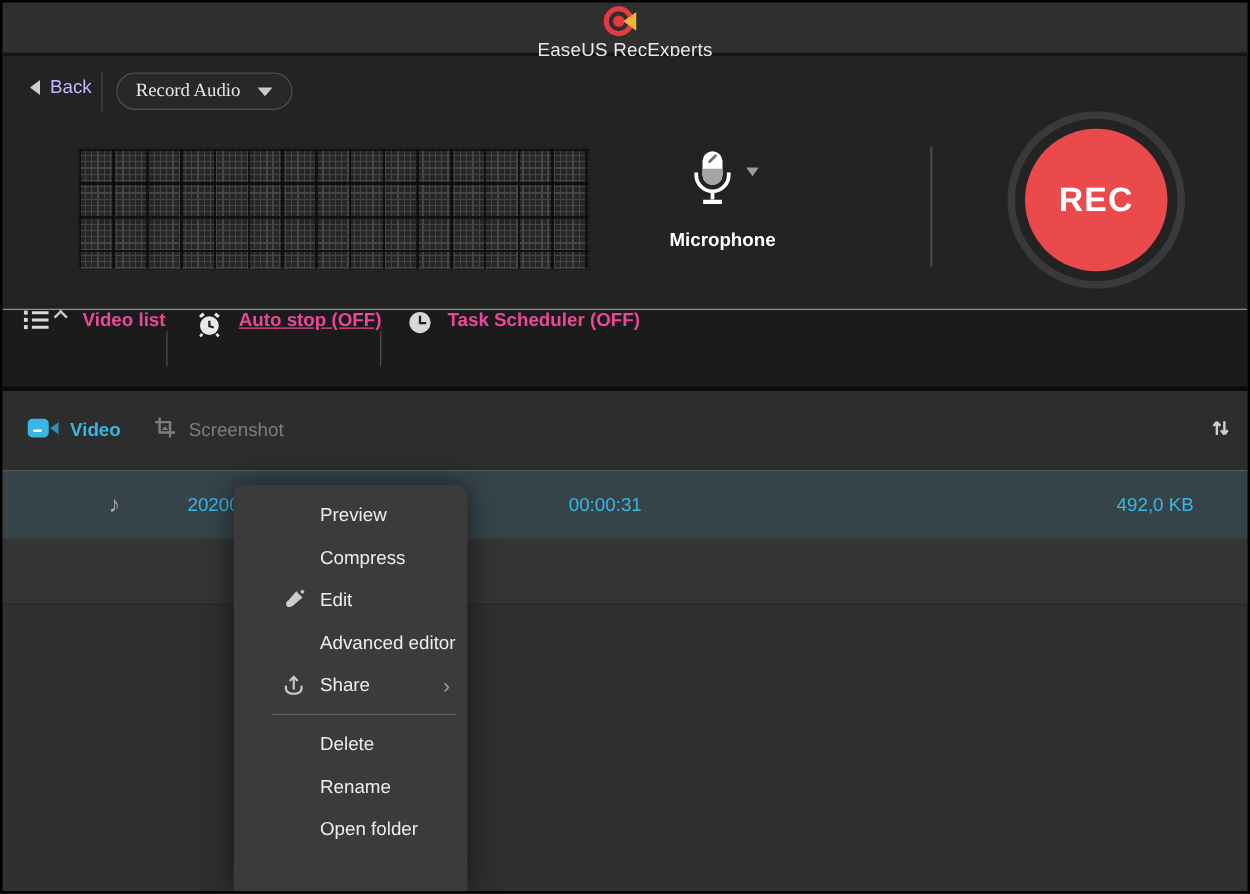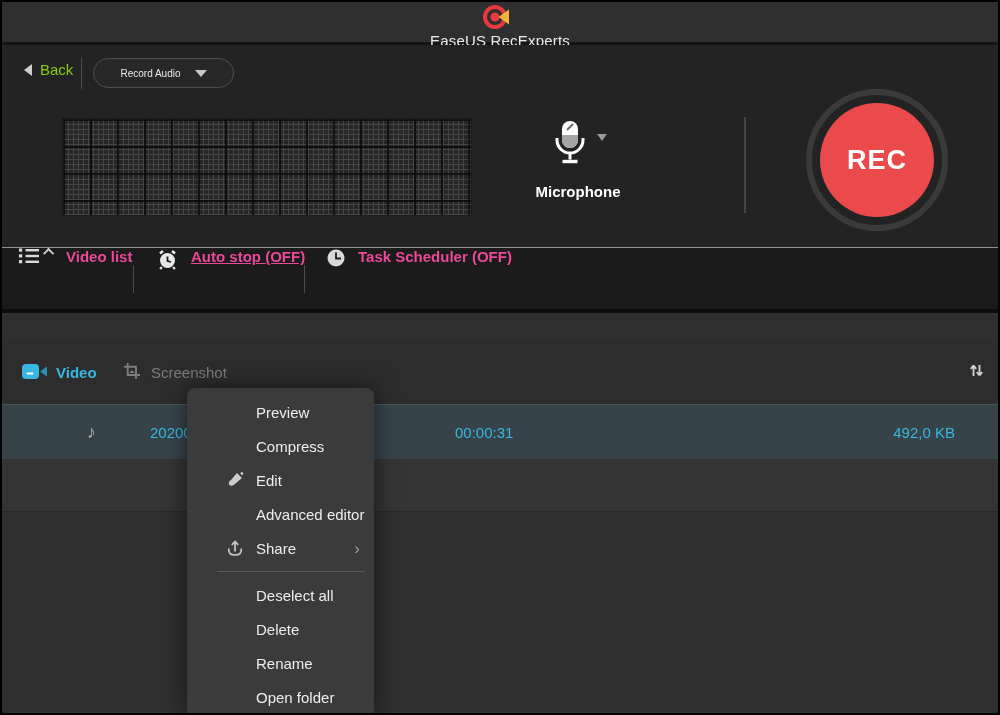--- a/index.html
+++ b/index.html
@@ -16,28 +16,28 @@
     background:#2f2f2f; border-bottom:3px solid #151515;
     display:flex; align-items:center; padding:0 12px;flex-direction:column;
   }
   .app-logo { margin-right:9px; display:flex; }
   .app-title { color:#eaeaea; font-size:15px; letter-spacing:.2px; }
   .tb-icons { margin-left:auto; display:flex; align-items:center; }
   .tb-btn { display:flex; align-items:center; justify-content:center; width:26px; height:26px; cursor:default; }
   .ml22{margin-left:22px;} .ml30{margin-left:30px;} .ml18{margin-left:18px;}
   
   .top-section { position:absolute; top:43px; left:0; right:0; height:202px; background:#232323; }
-  .back-btn { position:absolute; left:22px; top:16px; display:flex; align-items:center; color:#84cc16; font-size:15px; }
+  .back-btn { position:absolute; left:22px; top:16px; display:flex; align-items:center; color:#c4b5fd; font-size:15px; }
   .back-arrow { width:0; height:0; border-top:6px solid transparent; border-bottom:6px solid transparent; border-right:8px solid #cfcfcf; margin-right:8px; }
   .nav-divider { position:absolute; left:79px; top:12px; width:1px; height:32px; background:#4a4a4a; }
   .mode-btn {
     position:absolute; left:91px; top:13px; width:141px; height:30px;
     border:1px solid #4f4f4f; border-radius:15px; background:#282828;
     display:flex; align-items:center; justify-content:center; gap:14px;
-    color:#e8e8e8; font-size:10px;
+    color:#e8e8e8; font-size:15px;font-family:Liberation Serif, serif;
   }
   .caret-down { width:0; height:0; border-left:6px solid transparent; border-right:6px solid transparent; border-top:7px solid #c9c9c9; }
   .grid-panel {
     position:absolute; left:60px; top:73px; width:410px; height:98px;
     background-color:#262626;
     background-image:
       repeating-linear-gradient(to right, rgba(10,10,10,.8) 0 2px, transparent 2px 27px),
       repeating-linear-gradient(to bottom, rgba(10,10,10,.8) 0 2px, transparent 2px 27px),
       repeating-linear-gradient(to right, #454545 0 1px, transparent 1px 5px),
       repeating-linear-gradient(to bottom, #454545 0 1px, transparent 1px 5px);
@@ -60,21 +60,21 @@
   }
   
   .toolbar { position:absolute; top:245px; left:0; right:0; height:62px; background:#1b1b1b; border-top:1px solid #8f8f8f; }
   .tb-item { position:absolute; top:0; height:100%; display:flex; align-items:flex-start; color:#ec4899; font-size:15px; font-weight:bold; }
   .tb-item .lbl { margin-left:12px; }
   .chevron-up { width:8px; height:8px; border-left:2px solid #c8c8c8; border-top:2px solid #c8c8c8; transform:rotate(45deg) translateY(2px); margin-left:7px; }
   .tb-div { position:absolute; top:17px; width:1px; height:28px; background:#4c4c4c; }
   .toolbar-gap { position:absolute; top:307px; left:0; right:0; height:4px; background:#0c0c0c; }
   
   .list-section { position:absolute; top:311px; left:0; right:0; bottom:0; background:#2f2f2f; display:flex; flex-direction:column; }
-  .tabs-row { position:relative; height:63px; background:#2d2d2d; flex:0 0 auto;margin-top:28px; }
+  .tabs-row { position:relative; height:63px; background:#2d2d2d; flex:0 0 auto; }
   .tab { position:absolute; top:0; height:100%; display:flex; align-items:center; font-size:15px; }
   .tab .lbl { margin-left:9px; }
   .tab-video { left:20px; color:#38b7e2; font-weight:bold; }
   .tab-screenshot { left:121px; color:#7d7d7d; }
   .sort-btn { position:absolute; right:13px; top:0; height:100%; display:flex; align-items:center; }
   .file-row { position:relative; height:55px; background:#36444a; border-top:1px solid #46595f; flex:0 0 auto; color:#38b7e2; font-size:15px; }
   .file-row > span { position:absolute; top:50%; transform:translateY(-50%); }
   .note-icon { left:85px; color:#b0b0b0; font-size:18px; }
   .file-name { left:148px; }
   .file-duration { left:453px; }
@@ -299,23 +299,20 @@
             <path d="M6.8 5.8 L10 2.4 L13.2 5.8"></path>
             <path d="M3.8 9.5 Q2.8 16 10 16 Q17.2 16 16.2 9.5"></path>
           </g>
         </svg>
       </span>
       <span>Share</span>
       <span class="submenu-chevron">›</span>
     </div>
     <div class="menu-divider"></div>
     <div class="menu-item">
-      <span>Deselect all</span>
-    </div>
-    <div class="menu-item">
       <span>Delete</span>
     </div>
     <div class="menu-item">
       <span>Rename</span>
     </div>
     <div class="menu-item">
       <span>Open folder</span>
     </div>
   </div>
 

